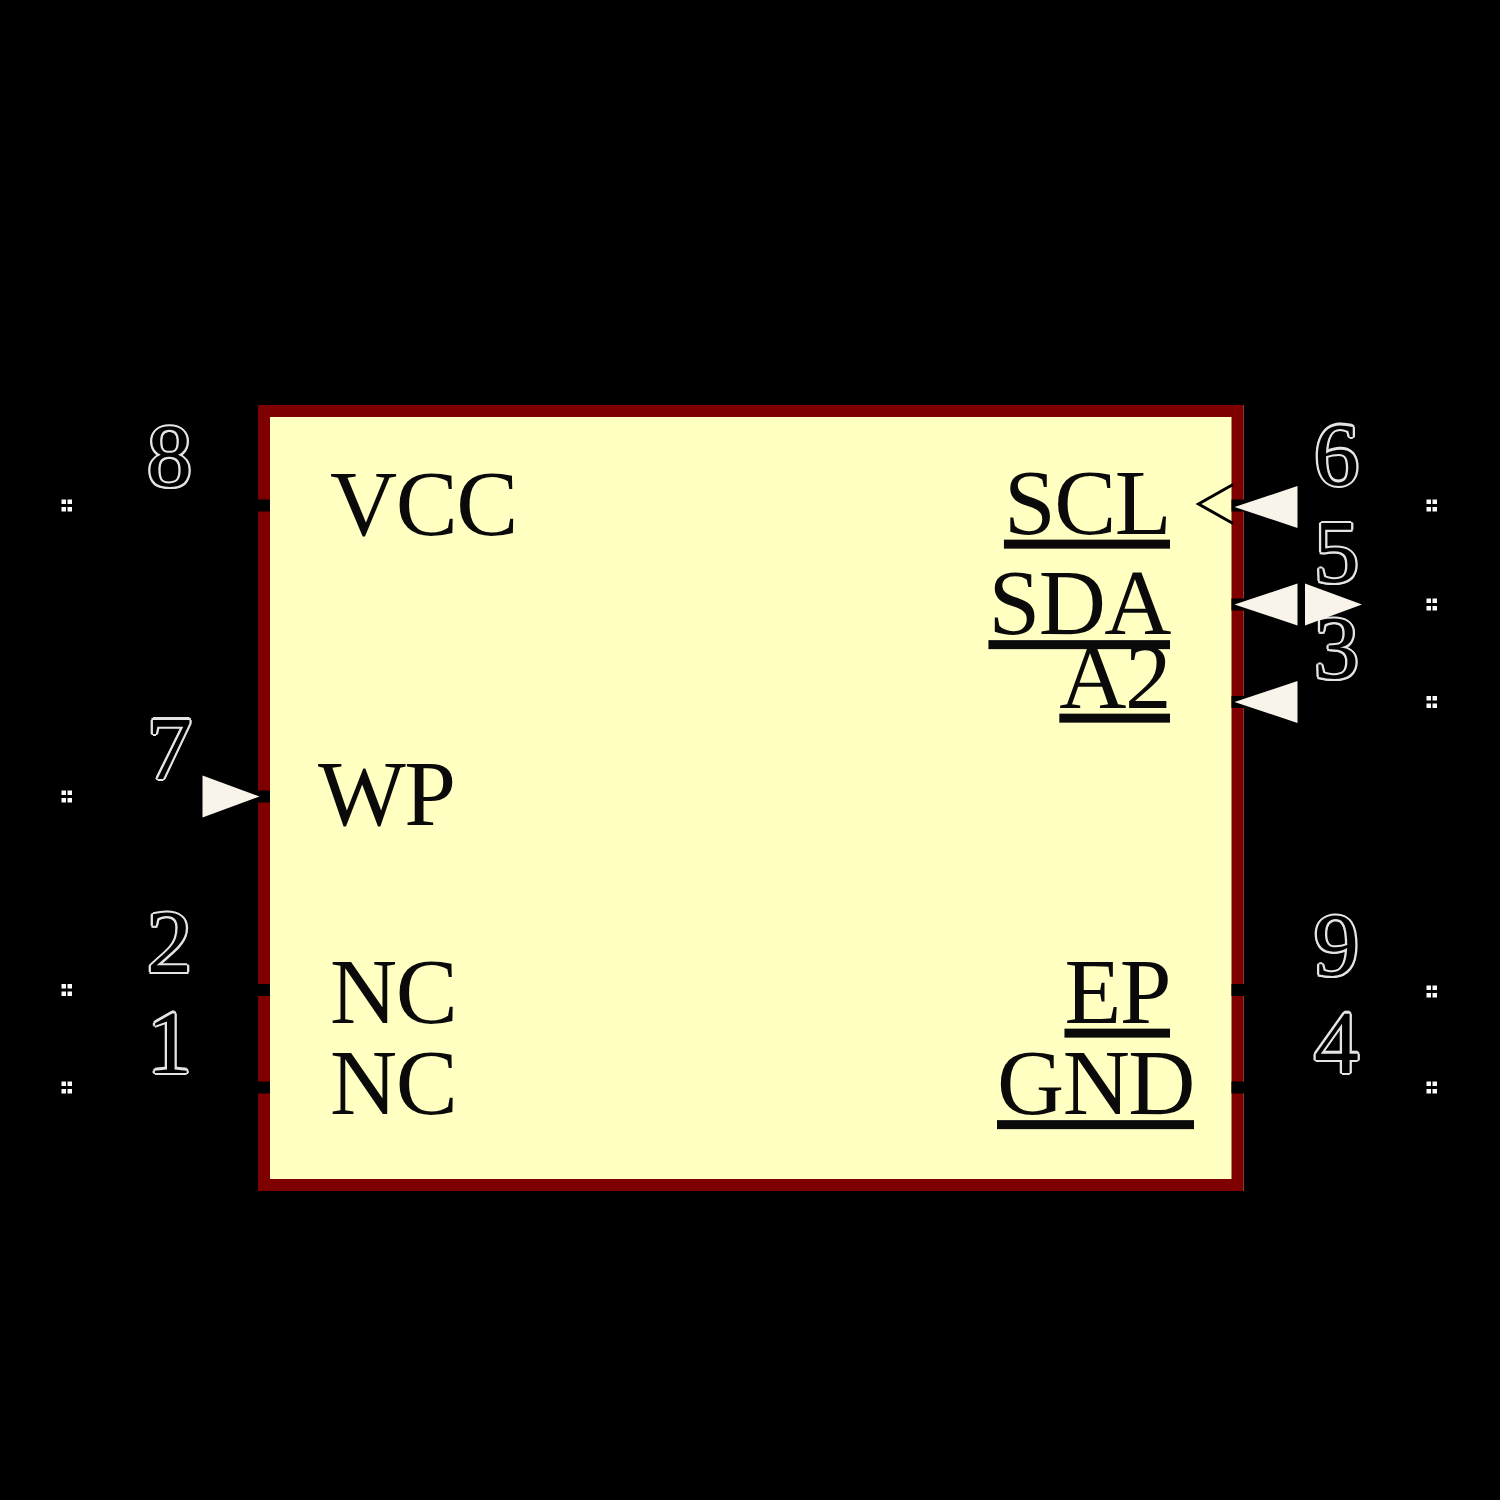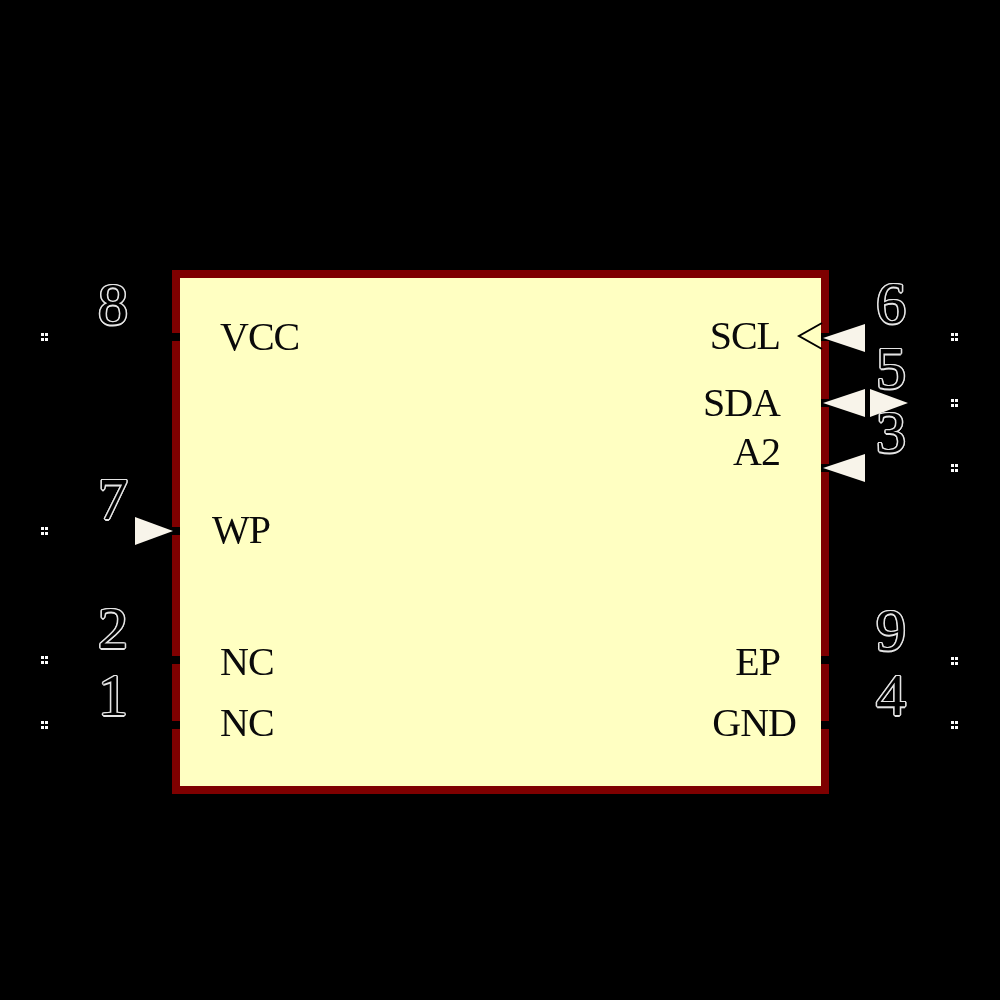--- a/index.html
+++ b/index.html
@@ -34,24 +34,24 @@
   .pin-number{
     position:absolute;font-size:60px;line-height:1;color:#000;
     transform:translateY(-50%);z-index:2;white-space:nowrap;
     text-shadow:
       -1.5px 0 var(--pin-number-outline), 1.5px 0 var(--pin-number-outline),
       0 -1.5px var(--pin-number-outline), 0 1.5px var(--pin-number-outline),
       -1px -1px var(--pin-number-outline), 1px -1px var(--pin-number-outline),
       -1px 1px var(--pin-number-outline), 1px 1px var(--pin-number-outline);
   }
   .pin-name{
-    position:absolute;font-size:40px;line-height:1;letter-spacing:-1px;
+    position:absolute;font-size:62px;line-height:1;letter-spacing:-1px;
     color:var(--pin-name);transform:translateY(-52%);z-index:2;white-space:nowrap;
   }
-  .pin-name.rt{text-align:left;}
+  .pin-name.rt{text-align:left;text-decoration:underline;}
   .arrow{position:absolute;width:0;height:0;z-index:4;}
   .arrow.pt-left{
     border-top:14px solid transparent;border-bottom:14px solid transparent;
     border-right:42px solid var(--arrow);
   }
   .arrow.pt-right{
     border-top:14px solid transparent;border-bottom:14px solid transparent;
     border-left:38px solid var(--arrow);
   }
   .clock-mark{position:absolute;left:797px;top:321px;z-index:2;}

